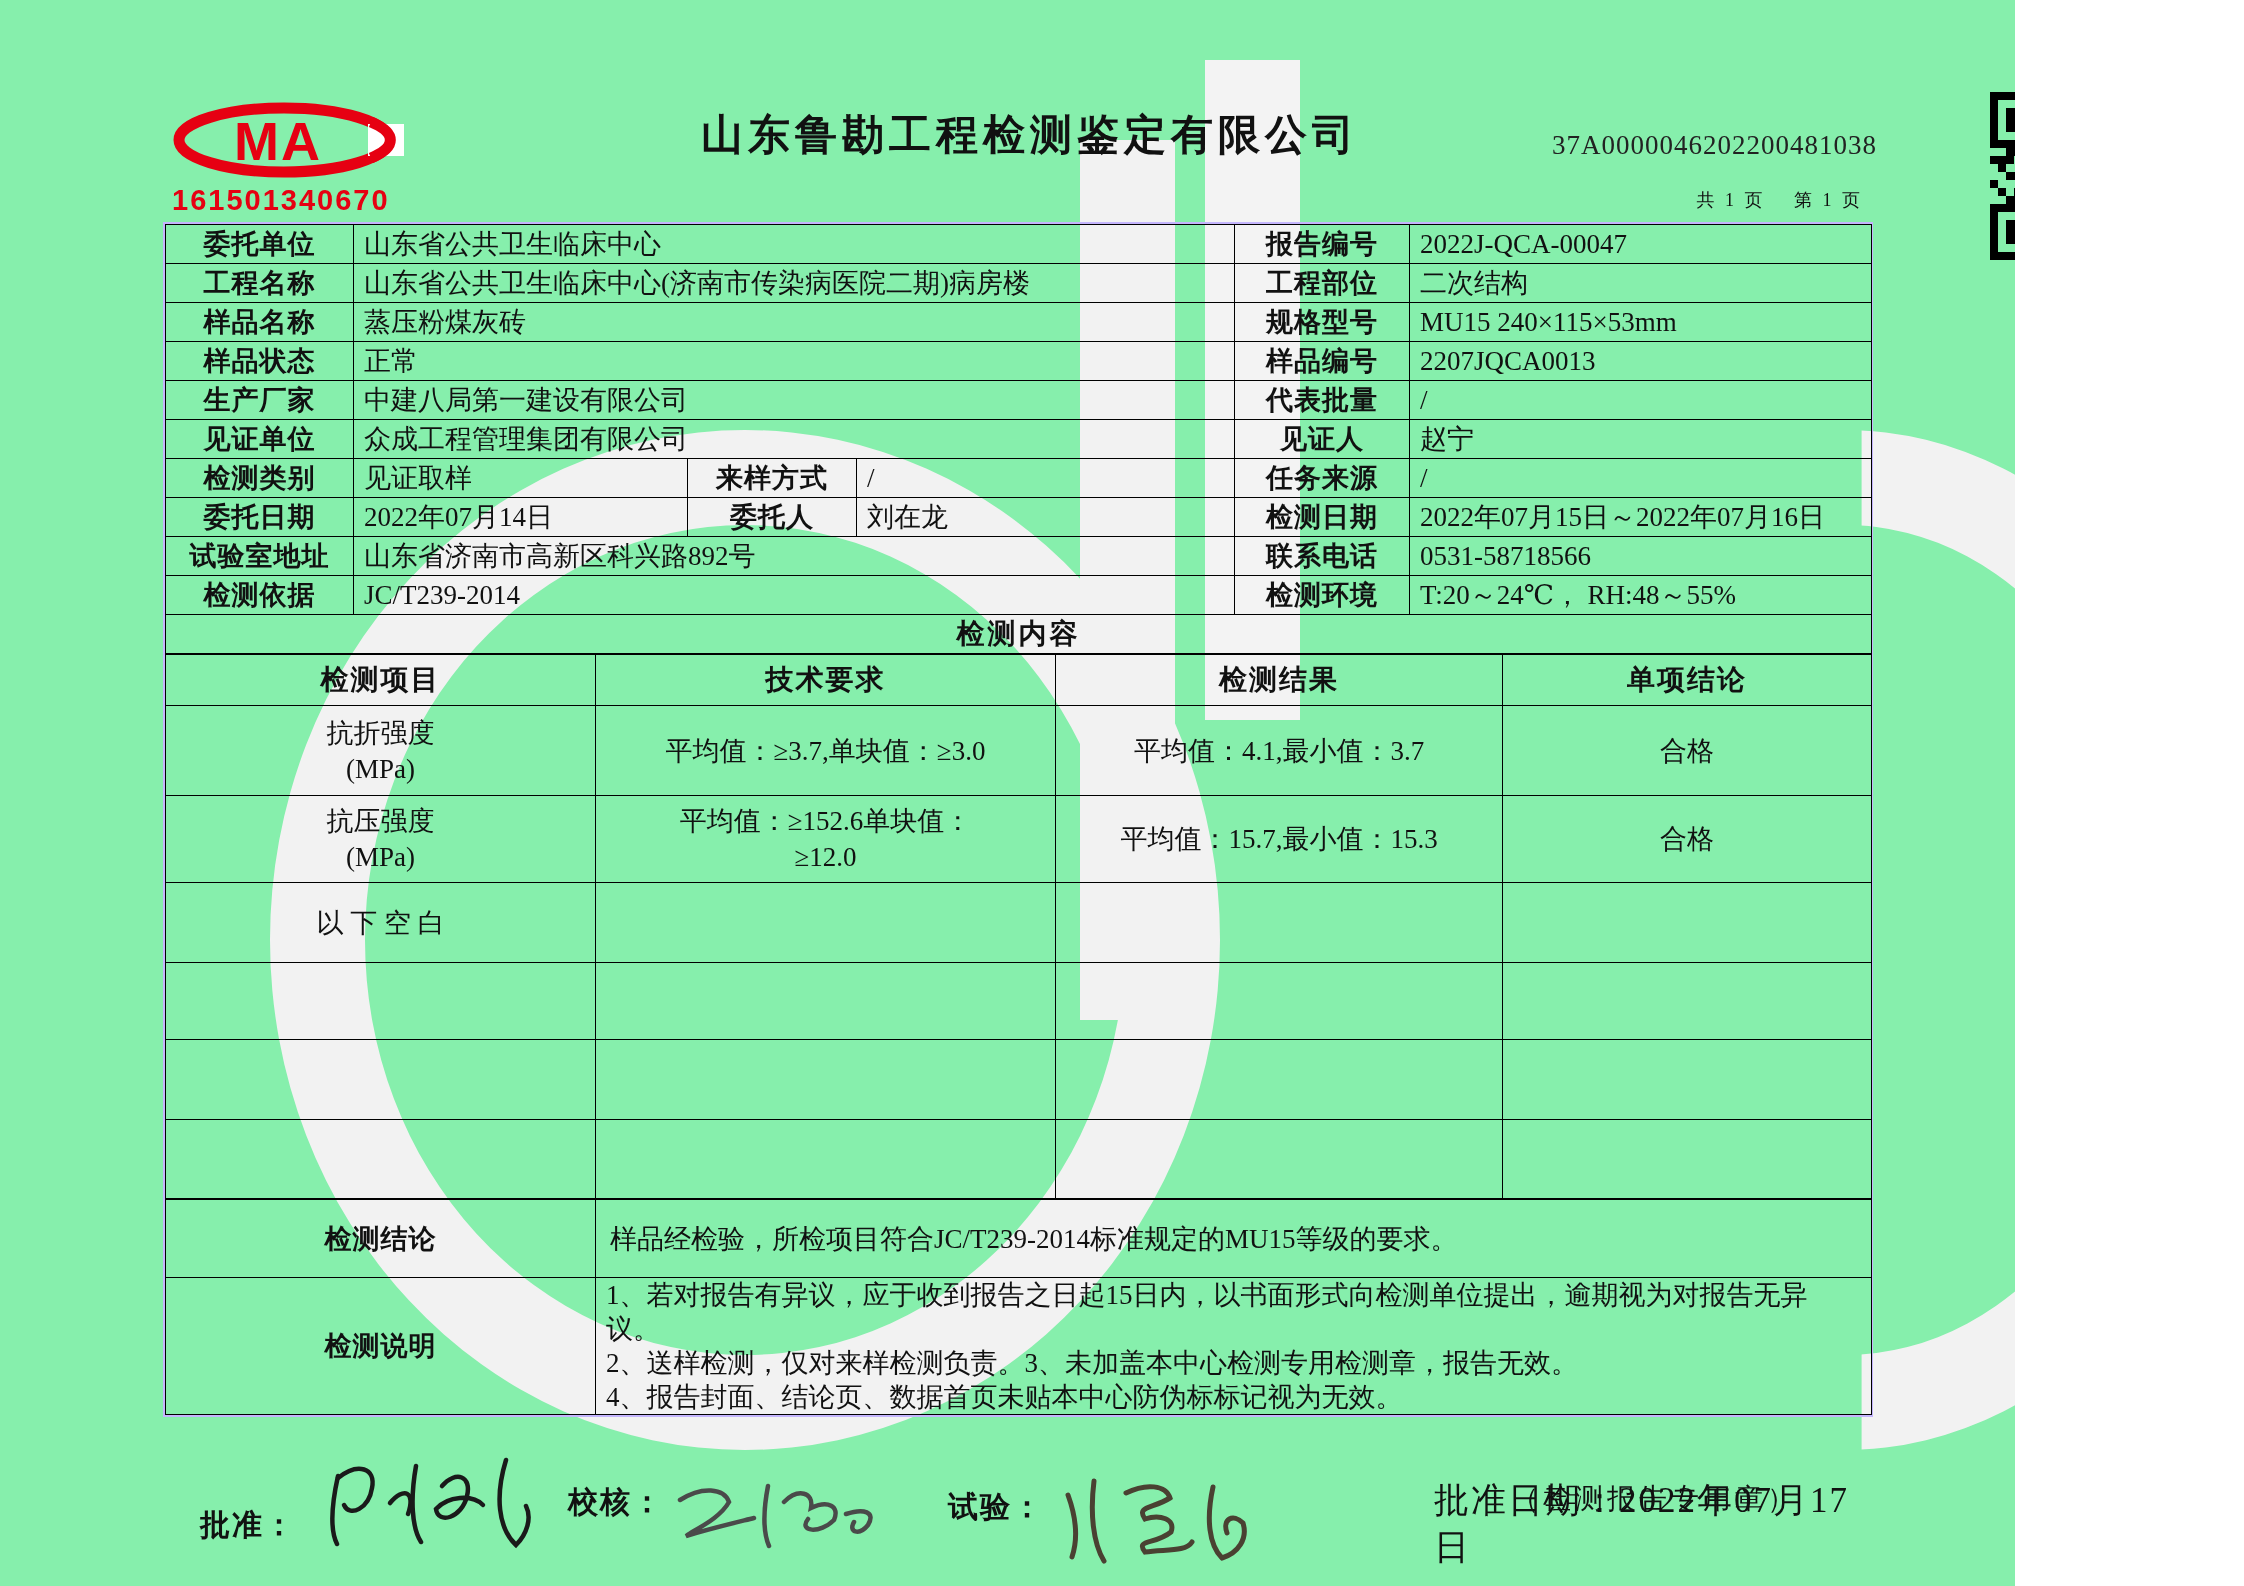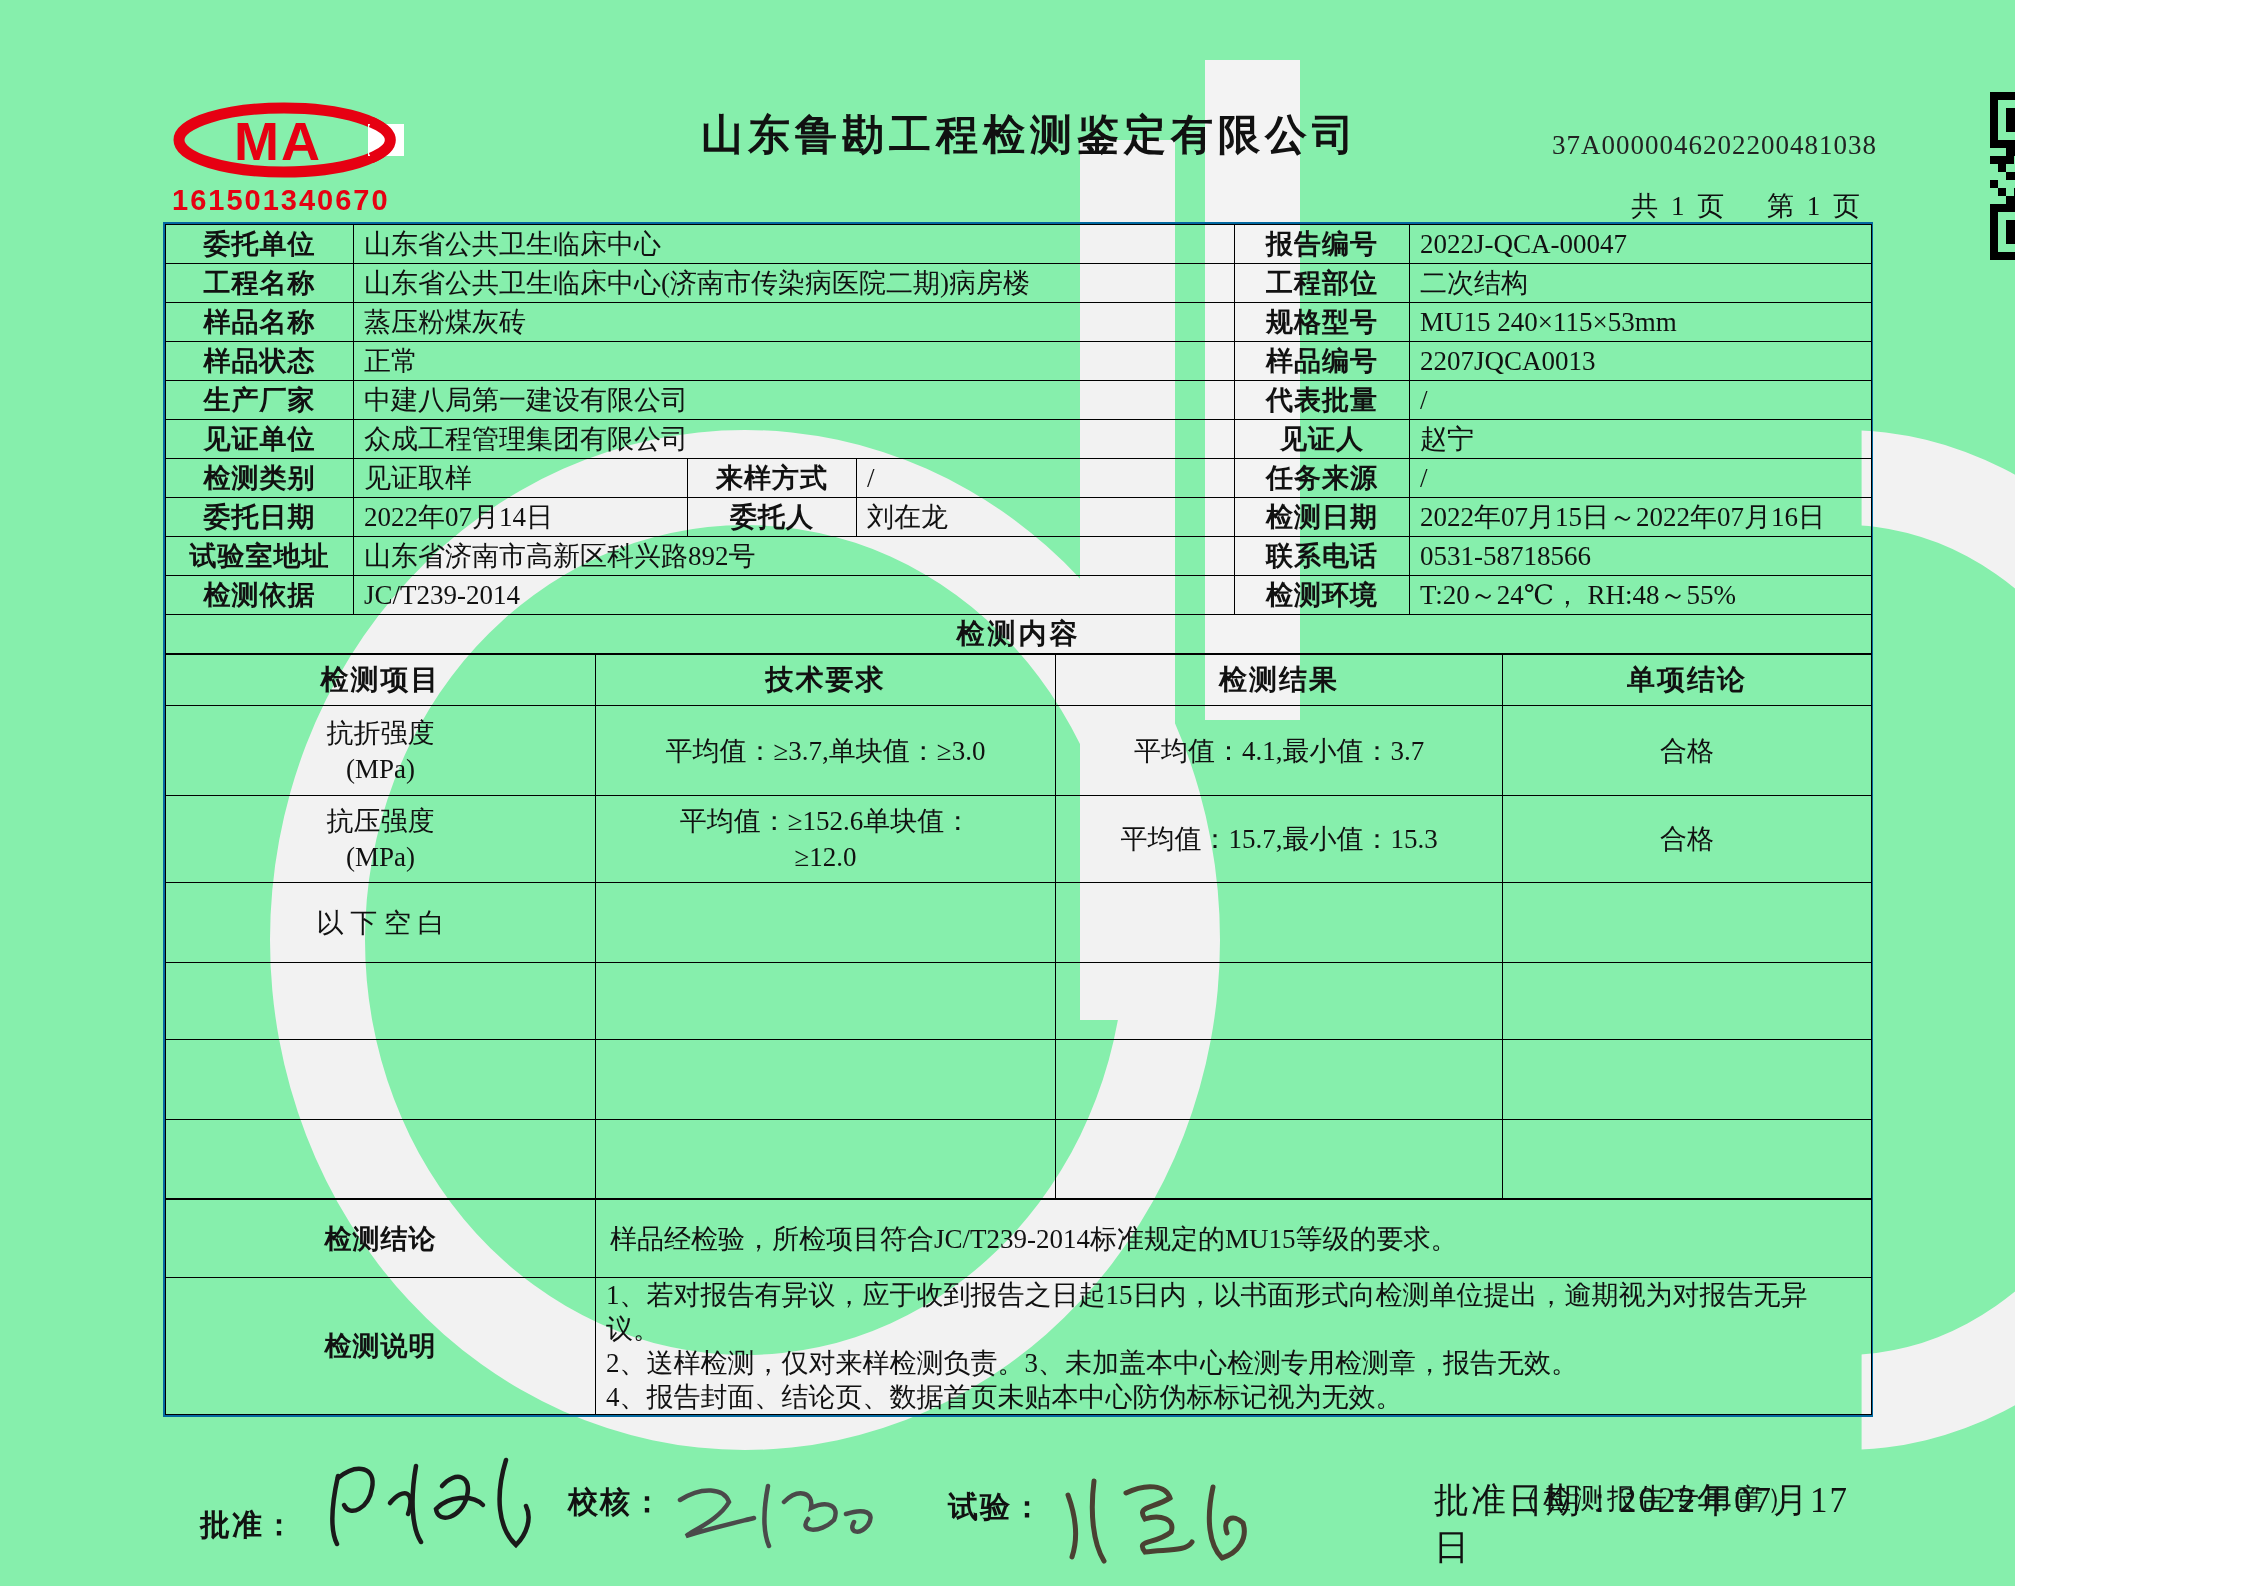--- a/index.html
+++ b/index.html
@@ -18,24 +18,24 @@
            font-size:29px;letter-spacing:2px;margin-top:2px;}
   .titles{position:absolute;left:400px;top:112px;width:1260px;text-align:center;z-index:2;
           font-family:Liberation Mono, monospace;font-weight:bold;}
   .title1{font-size:42px;line-height:52px;letter-spacing:5px;}
   .title2{font-size:47px;line-height:60px;letter-spacing:12px;}
   .serial{position:absolute;left:1552px;top:130px;width:300px;font-size:27px;letter-spacing:1px;color:#222;z-index:2;}
   .qr{position:absolute;left:1990px;top:92px;display:grid;grid-template-columns:repeat(21,8px);
       grid-auto-rows:8px;z-index:2;}
   .qr i{display:block;}
   .qr i.d{background:#000;}
-  .pageinfo{position:absolute;left:163px;top:188px;width:1700px;text-align:right;font-size:27px;
+  .pageinfo{position:absolute;left:163px;top:188px;width:1700px;text-align:right;font-size:18px;
             letter-spacing:3px;z-index:2;}
   
-  .wrap{position:absolute;left:163px;top:222px;width:1706px;border:2px solid #0369a1;z-index:1;background:transparent;}
+  .wrap{position:absolute;left:163px;top:222px;width:1706px;border:2px solid #c4b5fd;z-index:1;background:transparent;}
   table{border-collapse:collapse;table-layout:fixed;width:1706px;}
   td{border:1px solid #000;overflow:hidden;font-size:27px;padding:0 10px;background:transparent;}
   td.lbl{font-weight:bold;text-align:center;padding:0 2px;letter-spacing:1px;
          font-family:"Liberation Serif","DejaVu Serif",serif;}
   tr.r38 td{height:38px;}
   td.section{font-weight:bold;text-align:center;letter-spacing:3px;height:38px;font-size:28px;}
   td.c{text-align:center;}
   .h50 td{height:50px;}
   .h89 td{height:89px;}
   .h86 td{height:86px;}

